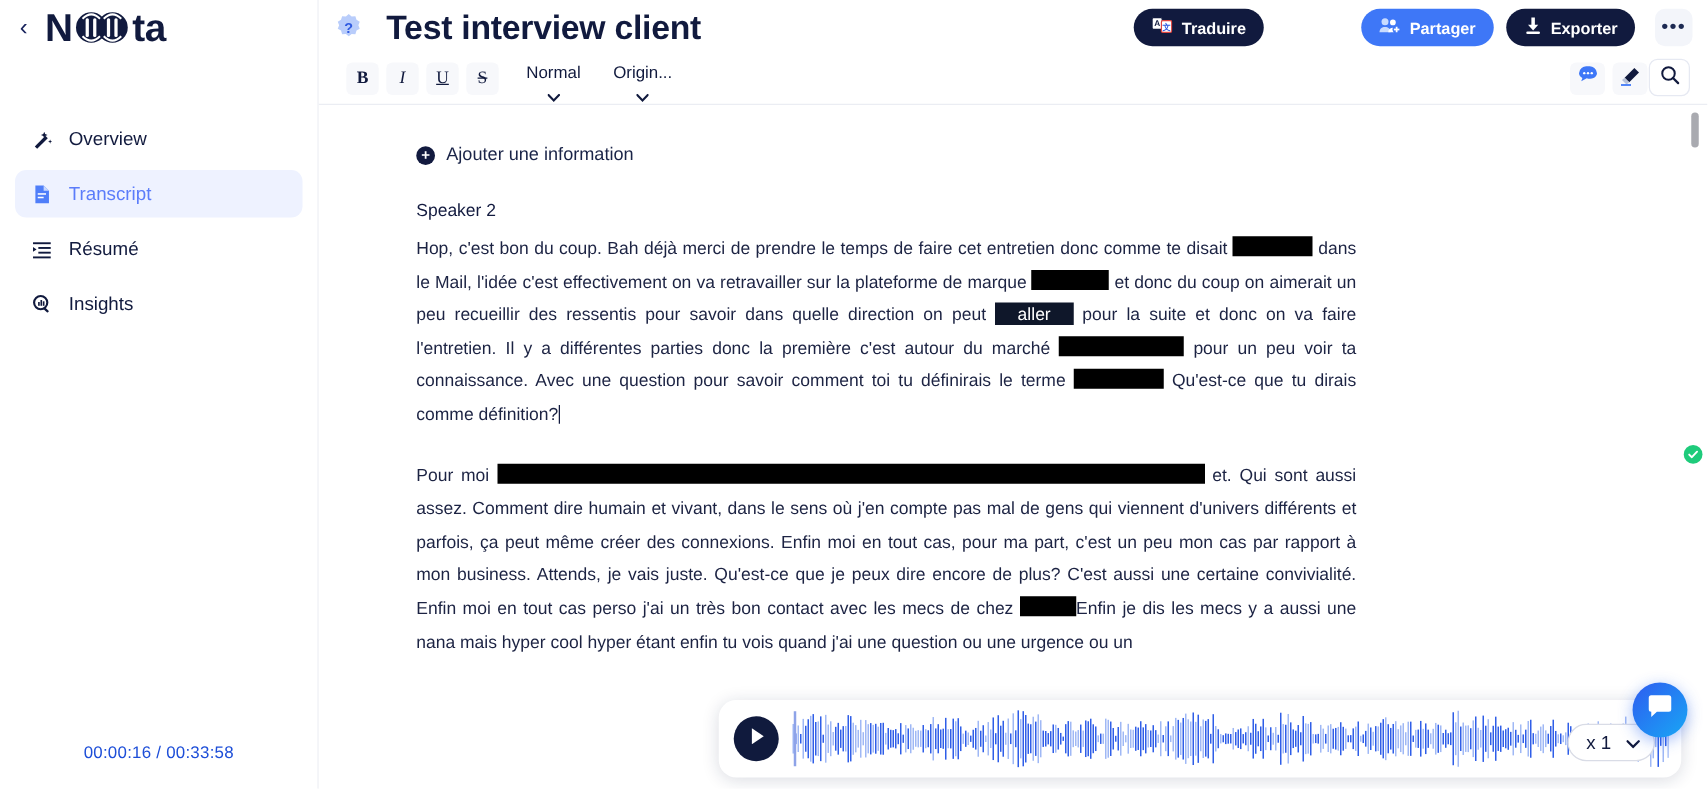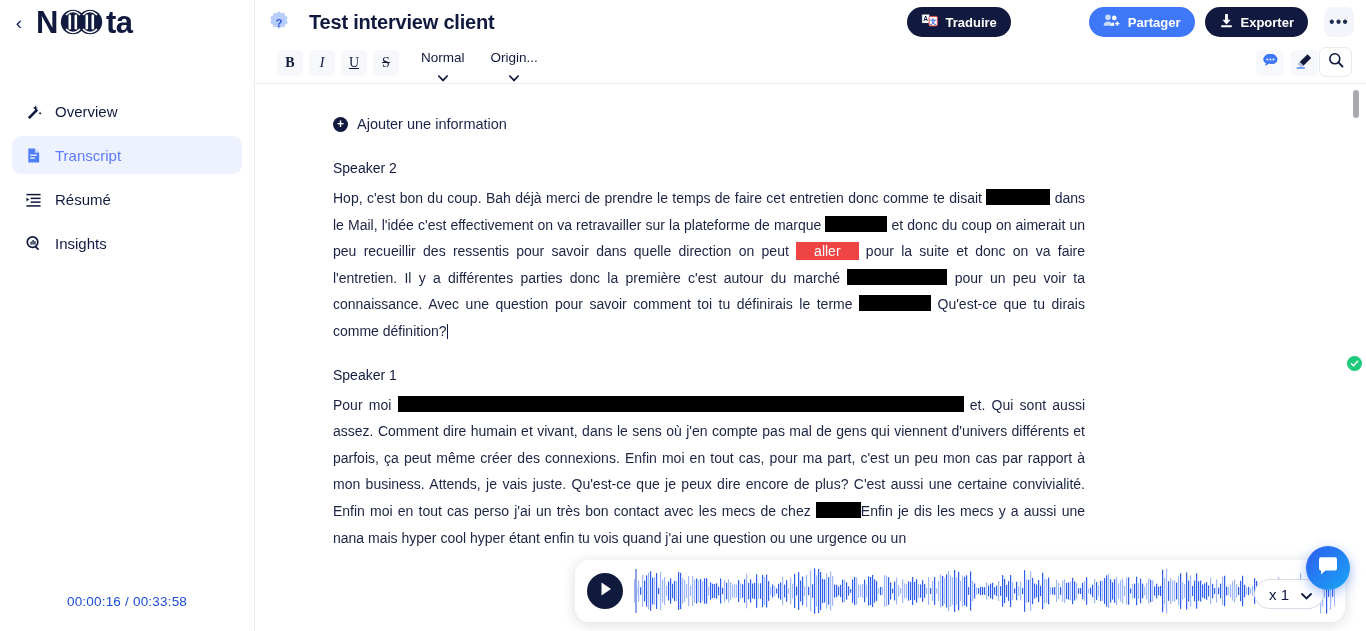--- a/index.html
+++ b/index.html
@@ -109,21 +109,21 @@
     gap: 10px;
   }
   .help-badge {
     width: 24px; height: 24px;
     flex: 0 0 24px;
     position: relative;
     margin-right: 8px;
     cursor: pointer;
   }
   .doc-title {
-    font-size: 20px;
+    font-size: 27px;
     font-weight: bold;
     color: #111a3e;
     letter-spacing: -0.2px;
     white-space: nowrap;
     flex: 0 0 auto;
   }
   .topbar-spacer { flex: 1 1 auto; }
 
   .btn {
     display: inline-flex;
@@ -276,21 +276,21 @@
     background: #000000;
     color: transparent;
     vertical-align: baseline;
     height: 16px;
     border-radius: 0;
     position: relative;
     top: 2px;
     user-select: none;
   }
   .hl {
-    background: #ef4444;
+    background: #0f172a;
     color: #ffffff;
     padding: 1px 18px;
   }
   .caret {
     display: inline-block;
     width: 1px;
     height: 15px;
     background: #111a3e;
     vertical-align: -3px;
   }
@@ -603,21 +603,20 @@
           <span class="plus-circle">+</span>
           <span>Ajouter une information</span>
         </div>
 
         <div>
           <div class="speaker">Speaker 2</div>
           <div class="para">Hop, c'est bon du coup. Bah déjà merci de prendre le temps de faire cet entretien donc comme te disait <span class="redact" style="width: 64px;"></span> dans le Mail, l'idée c'est effectivement on va retravailler sur la plateforme de marque <span class="redact" style="width: 62px;"></span> et donc du coup on aimerait un peu recueillir des ressentis pour savoir dans quelle direction on peut <span class="hl">aller</span> pour la suite et donc on va faire l'entretien. Il y a différentes parties donc la première c'est autour du marché <span class="redact" style="width: 100px;"></span> pour un peu voir ta connaissance. Avec une question pour savoir comment toi tu définirais le terme <span class="redact" style="width: 72px;"></span> Qu'est-ce que tu dirais comme définition?<span class="caret"></span></div>
         </div>
 
         <div>
-          <div class="speaker">Speaker 1</div>
           <div class="para last">Pour moi <span class="redact" style="width: 566px;"></span> et. Qui sont aussi assez. Comment dire humain et vivant, dans le sens où j'en compte pas mal de gens qui viennent d'univers différents et parfois, ça peut même créer des connexions. Enfin moi en tout cas, pour ma part, c'est un peu mon cas par rapport à mon business. Attends, je vais juste. Qu'est-ce que je peux dire encore de plus? C'est aussi une certaine convivialité. Enfin moi en tout cas perso j'ai un très bon contact avec les mecs de chez <span class="redact" style="width: 45px;"></span>Enfin je dis les mecs y a aussi une nana mais hyper cool hyper étant enfin tu vois quand j'ai une question ou une urgence ou un</div>
         </div>
 
       </div>
 
       <div class="check-badge">
         <svg width="9" height="9" viewBox="0 0 10 10">
             <path d="M1.5 5.2 L3.9 7.5 L8.5 2.6" stroke="#ffffff" stroke-width="1.7" fill="none" stroke-linecap="round" stroke-linejoin="round"></path>
           </svg>
       </div>

